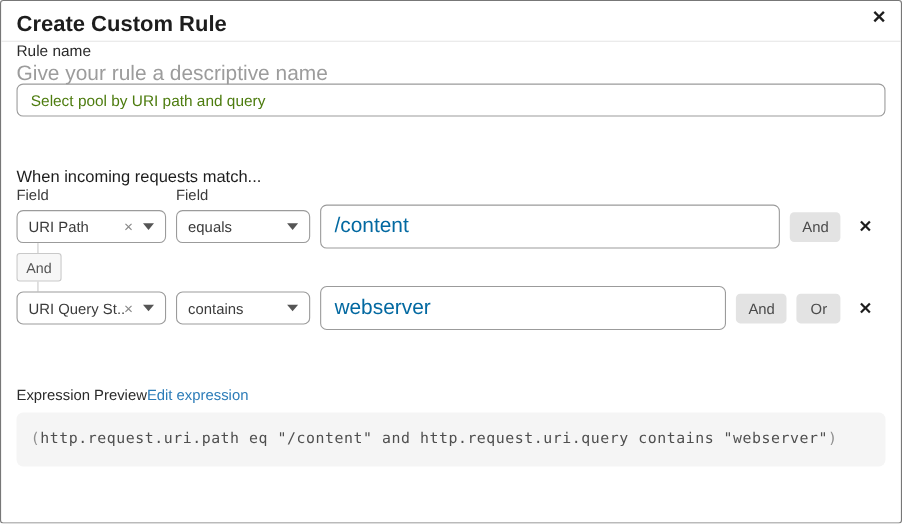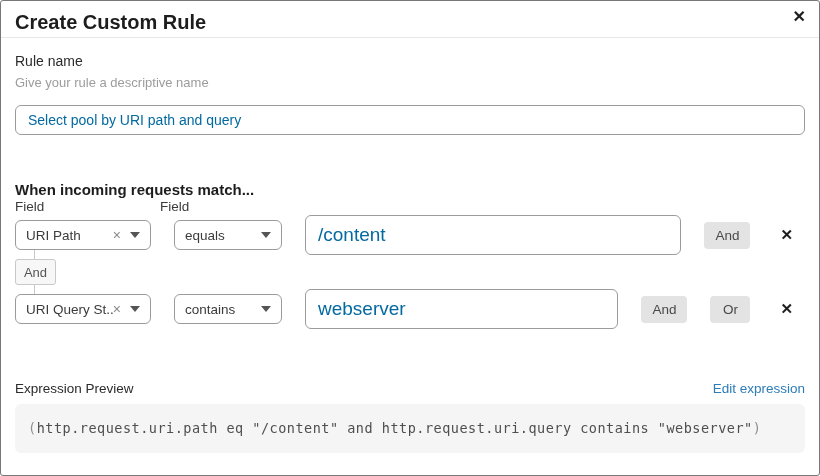--- a/index.html
+++ b/index.html
@@ -20,49 +20,49 @@
     font-size:16px; font-weight:700; color:#1d1d1d;
     cursor:pointer; line-height:18px;
   }
 
   .header { padding:9px 20px 3px 14px; }
   .title { font-size:20px; font-weight:700; color:#1d1d1d; line-height:24px; }
   .header-divider { border-bottom:1px solid #e7e7e7; }
 
   .body { padding:0 14px; }
 
-  .field-label { margin-top:15px; font-size:14px; color:#2b2b2b; line-height:16px; }
-  .hint { margin-top:6px; font-size:13px; color:#9c9c9c; line-height:16px; }
+  .field-label { font-size:14px; color:#2b2b2b; line-height:16px; }
+  .hint { margin-top:6px; font-size:19px; color:#9c9c9c; line-height:16px; }
 
   .text-input {
     display:block; width:100%; height:30px;
-    margin-top:14px; padding:0 12px;
+    margin-top:0; padding:0 12px;
     border:1px solid #9b9b9b; border-radius:6px;
     font-family:"Liberation Sans", sans-serif;
-    font-size:14px; color:#0369a1; background:#fff;
+    font-size:14px; color:#4d7c0f; background:#fff;
     outline:none;
   }
 
-  .match-heading { margin-top:46px; font-size:15px; font-weight:700; color:#1d1d1d; line-height:18px; }
+  .match-heading { margin-top:46px; font-size:15px; font-weight:400; color:#1d1d1d; line-height:18px; }
 
   .col-labels { display:flex; gap:9px; font-size:13.5px; color:#3b3b3b; line-height:16px; }
   .col-field { width:136px; }
   .col-operator { width:130px; }
   .col-value { flex:1; }
 
-  .cond-row { display:flex; align-items:center; gap:23px; margin-top:5px; height:30px; padding-right:12px; }
+  .cond-row { display:flex; align-items:center; gap:9px; margin-top:5px; height:30px; padding-right:12px; }
 
   .select {
     height:30px; border:1px solid #9b9b9b; border-radius:6px;
     background:#fff; display:flex; align-items:center;
     padding:0 10px; font-size:13.5px; color:#3b3b3b;
     cursor:pointer; justify-content:space-between;
   }
   .select.field { width:136px; }
-  .select.operator { width:108px; }
+  .select.operator { width:122px; }
   .select-text { white-space:nowrap; overflow:hidden; }
   .select-icons { display:flex; align-items:center; gap:9px; }
   .clear-x { font-size:14px; color:#8a8a8a; line-height:14px; }
   .caret { width:0; height:0; border-left:5px solid transparent; border-right:5px solid transparent; border-top:6px solid #555; }
 
   .value-input {
     flex:1; height:40px; padding:0 12px;
     border:1px solid #9b9b9b; border-radius:6px;
     font-family:"Liberation Sans", sans-serif;
     font-size:19px; color:#0369a1; outline:none;
@@ -78,21 +78,21 @@
 
   .connector { }
   .connector .v-line { width:1px; height:9px; background:#c9c9c9; margin-left:19px; }
   .and-badge {
     width:41px; height:26px;
     border:1px solid #c9c9c9; background:#f7f7f7; border-radius:3px;
     display:flex; align-items:center; justify-content:center;
     font-size:13px; color:#555;
   }
 
-  .preview-header { display:flex; justify-content:space-between; align-items:flex-end; margin-top:57px; }
+  .preview-header { display:flex; align-items:flex-end; margin-top:57px; }
   .preview-label { font-size:13.5px; color:#2b2b2b; line-height:16px; }
   .edit-link { font-size:13.5px; color:#2c7cb8; cursor:pointer; text-decoration:none; line-height:16px; }
 
   .code-box {
     margin-top:7px; padding:16px 13px;
     background:#f5f5f5; border-radius:6px;
     font-family:"DejaVu Sans Mono", "Liberation Mono", monospace;
     font-size:13.5px; color:#4f4f4f; line-height:17px;
     letter-spacing:0.5px; white-space:nowrap;
   }

